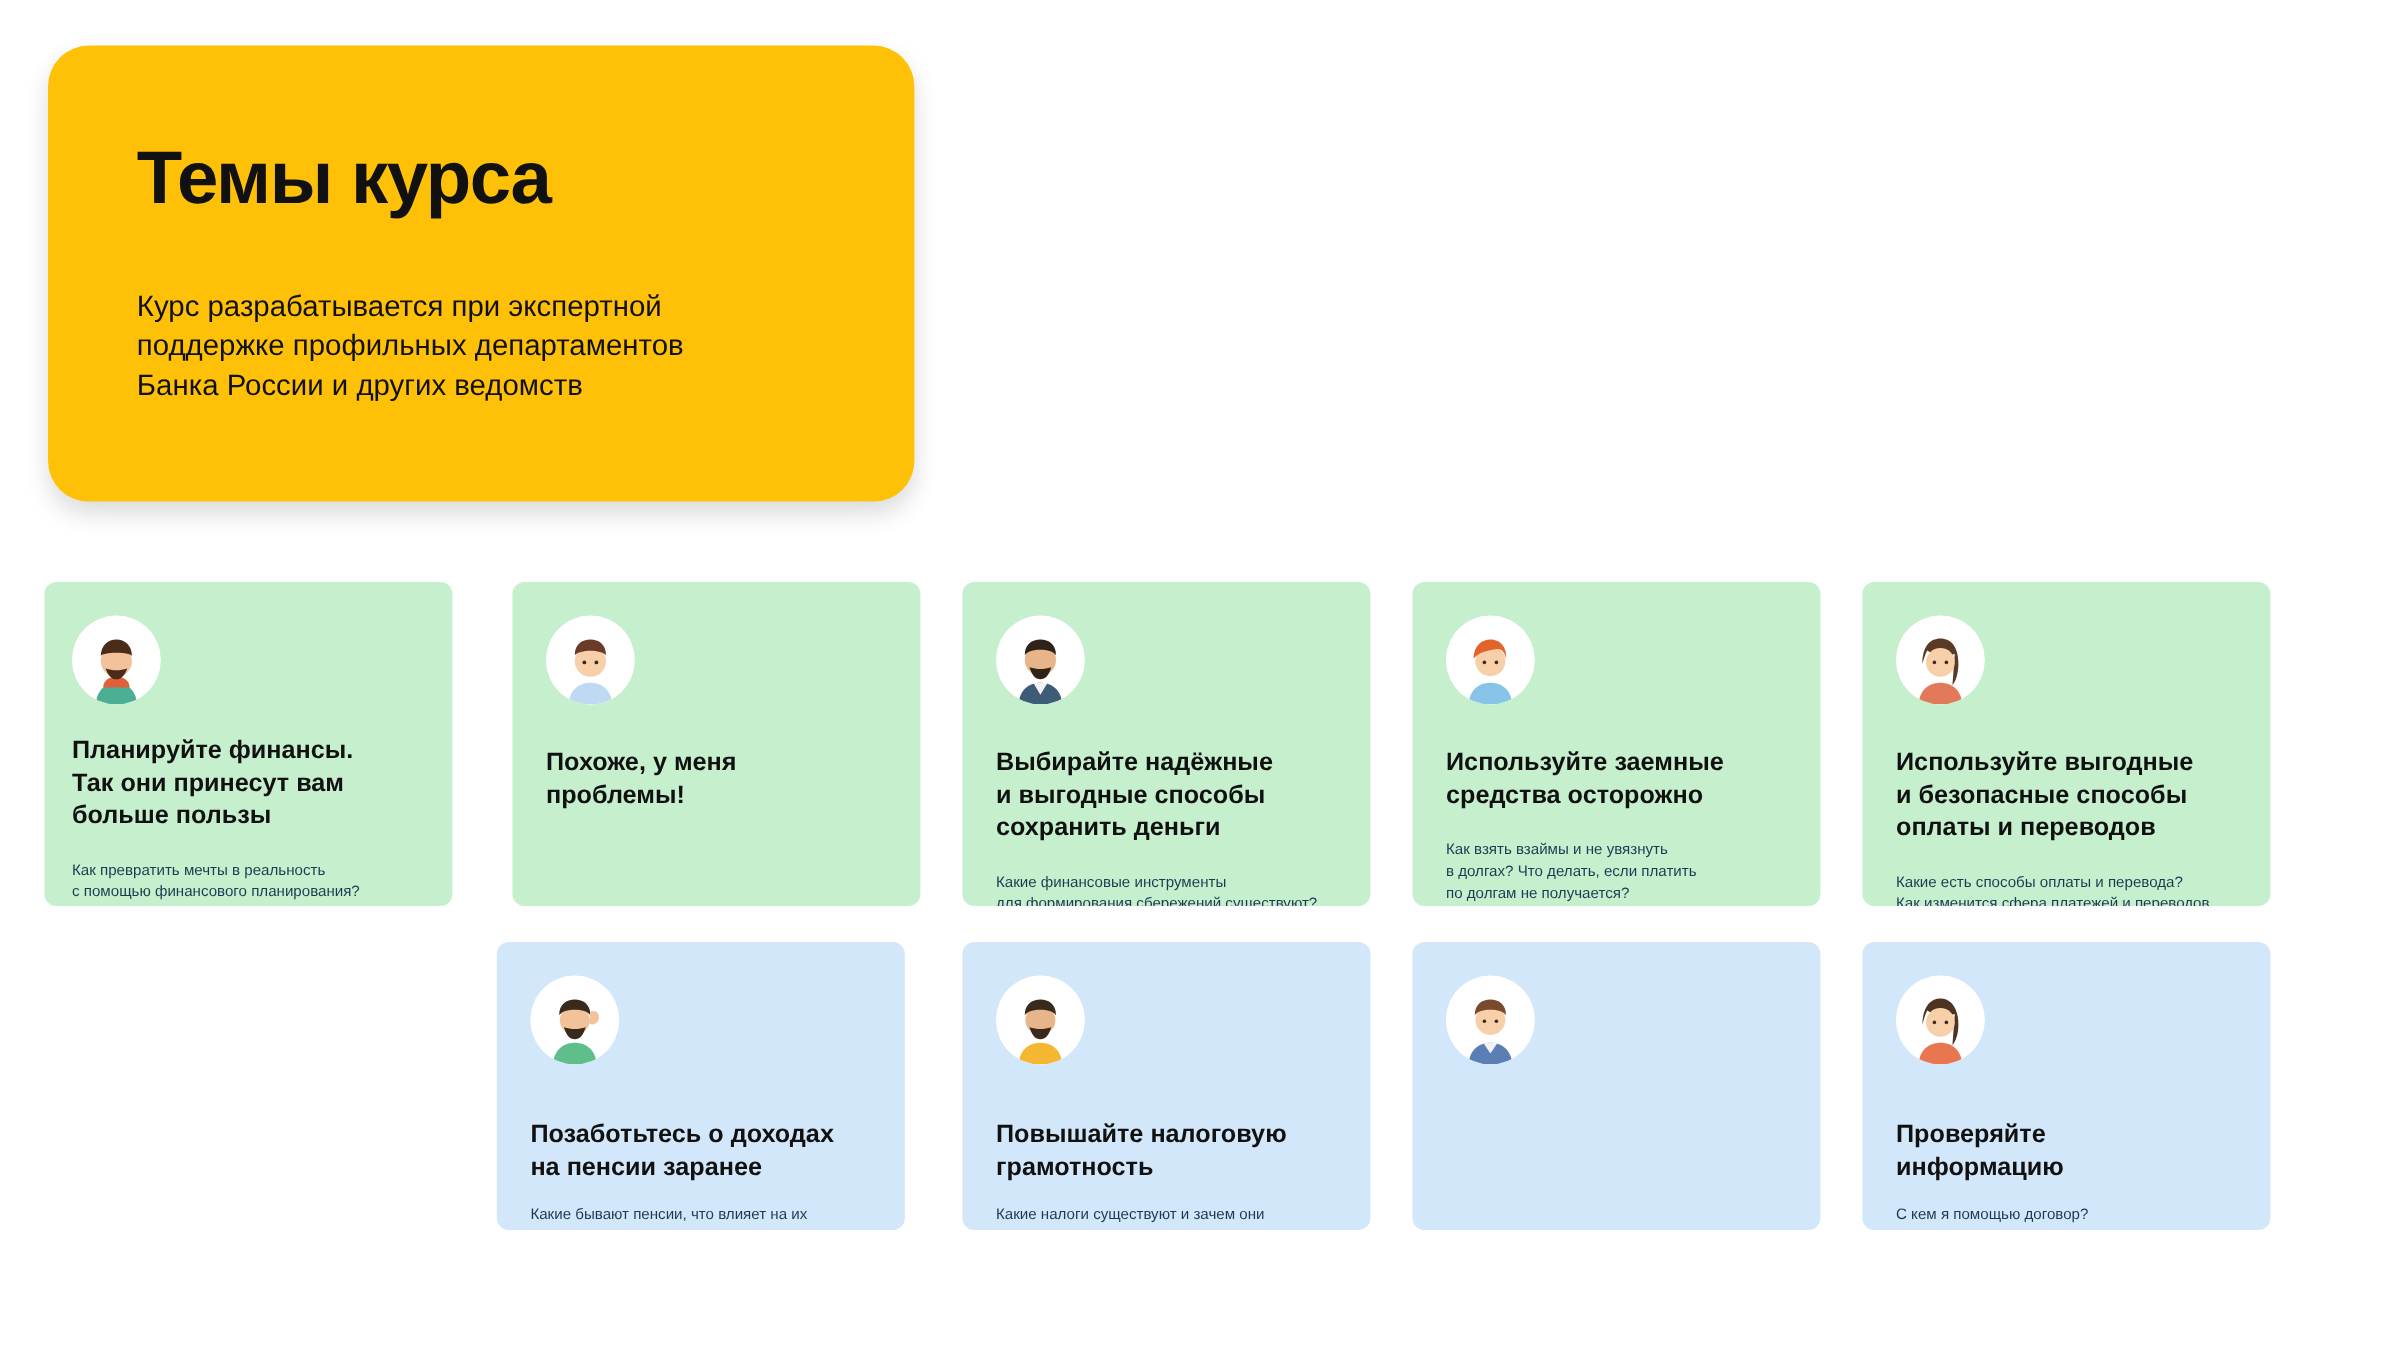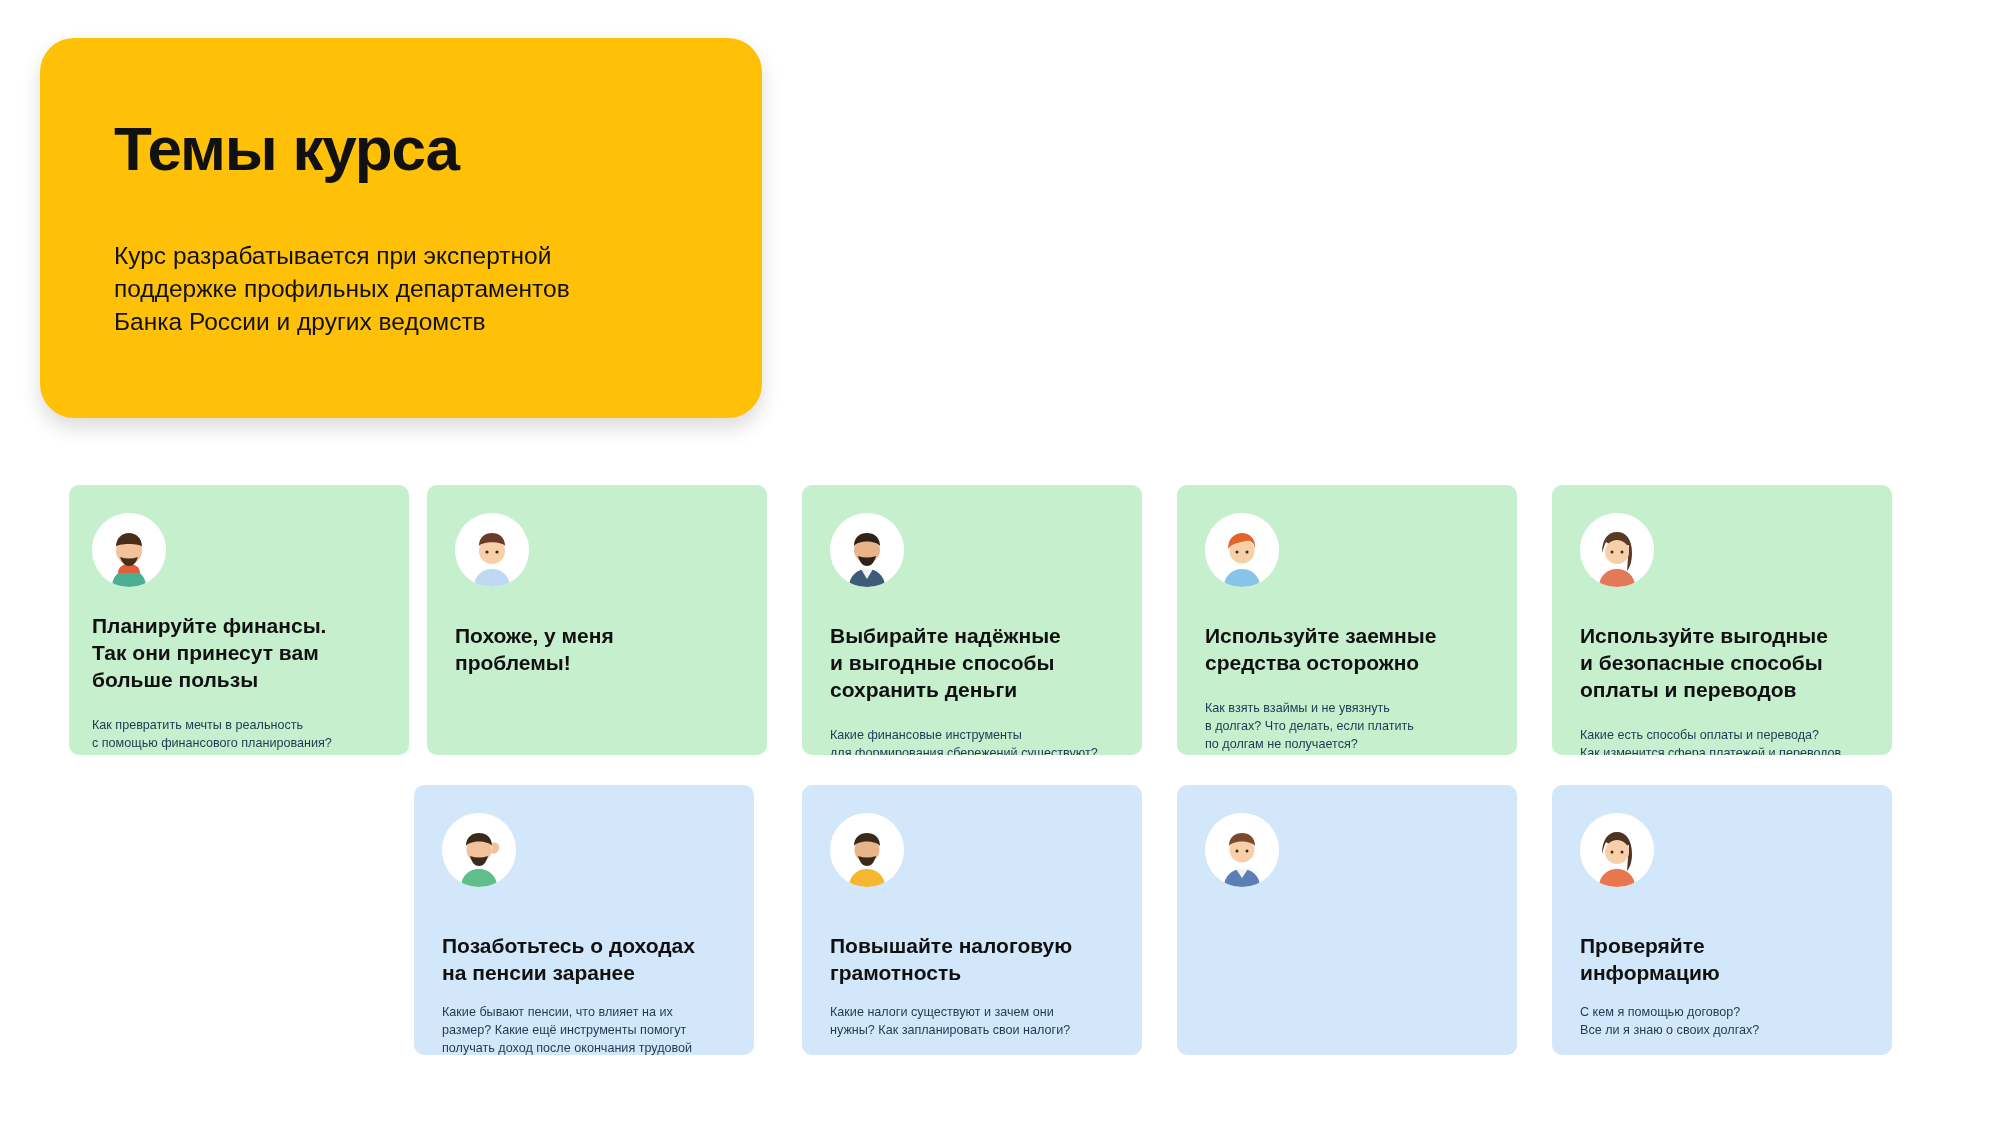--- a/index.html
+++ b/index.html
@@ -88,28 +88,28 @@
     font-size: 12.6px;
     line-height: 1.45;
     color: #1e3a52;
     margin-top: 22px;
     white-space: pre-line;
   }
   .card.blue .desc { color: #1e3a52; }
 
   
   .r1 { top: 485px; height: 270px; width: 340px; }
-  .r1.c1 { left: 69px; padding-left: 23px; }
+  .r1.c1 { left: 37px; padding-left: 23px; }
   .r1.c2 { left: 427px; }
   .r1.c3 { left: 802px; }
   .r1.c4 { left: 1177px; }
   .r1.c5 { left: 1552px; }
 
   
-  .r2 { top: 785px; height: 270px; width: 340px; }
+  .r2 { top: 785px; height: 240px; width: 340px; }
   .r2.c2 { left: 414px; }
   .r2.c3 { left: 802px; }
   .r2.c4 { left: 1177px; }
   .r2.c5 { left: 1552px; }
 
   
   .r1.c1 .headline { margin-top: 26px; }
   .r2 .headline { margin-top: 46px; }
   .r2 .desc { margin-top: 16px; }
 </style>

